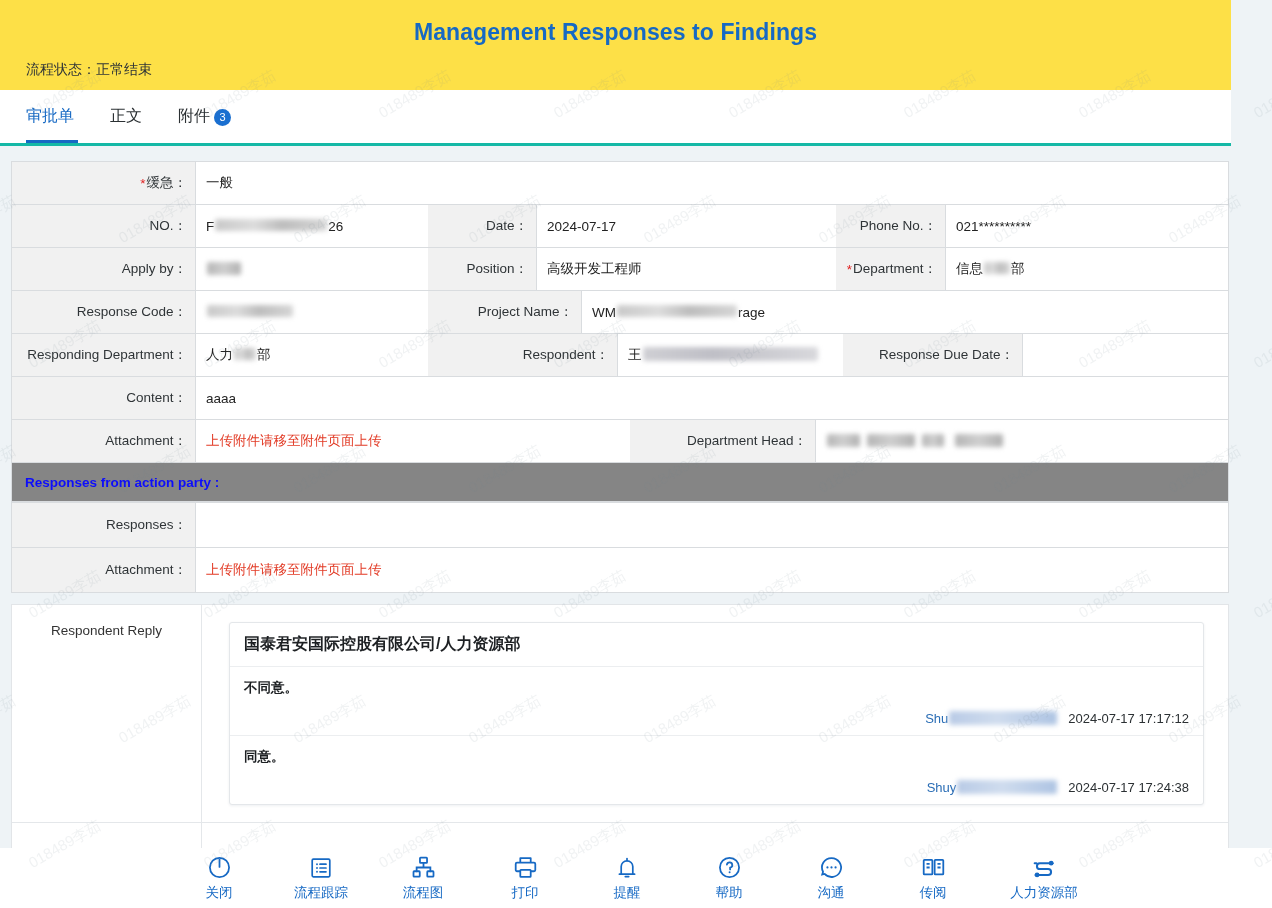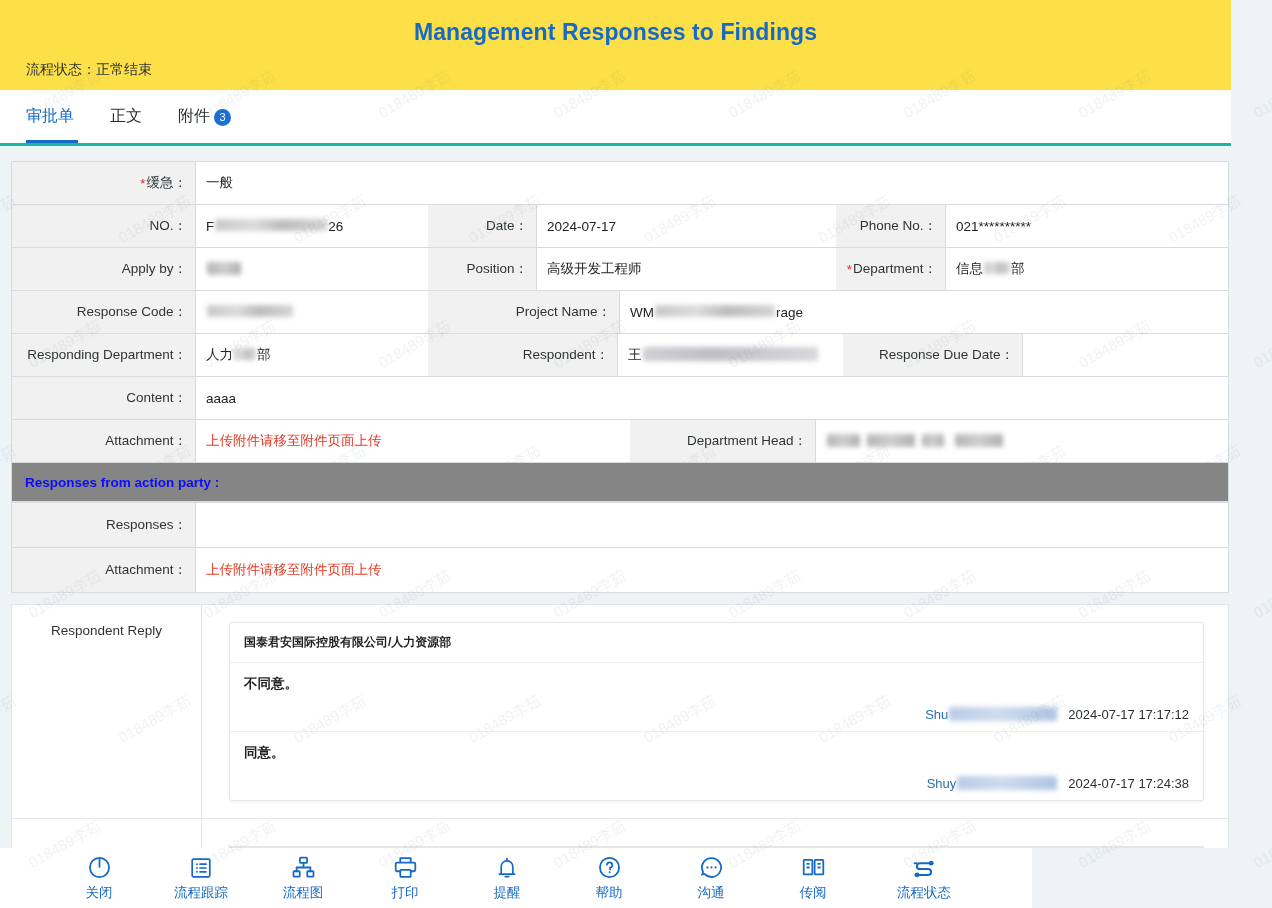--- a/index.html
+++ b/index.html
@@ -164,39 +164,39 @@
   }
   .reply-body { flex: 1 1 auto; padding: 17px 24px 17px 27px; }
   .reply-box {
     border: 1px solid #e4e7ea;
     border-radius: 3px;
     background: #fff;
     box-shadow: 0 1px 3px rgba(20,40,70,0.07);
   }
   .reply-box-header {
     padding: 11px 14px;
-    font-size: 12px; font-weight: bold; color: #1d2023;
+    font-size: 16px; font-weight: bold; color: #1d2023;
     border-bottom: 1px solid #eceef0;
   }
   .reply-entry { padding: 12px 14px 9px 14px; border-bottom: 1px solid #eceef0; }
   .reply-entry:last-child { border-bottom: none; }
   .reply-text { font-size: 13.5px; font-weight: bold; color: #1d2023; }
   .reply-meta {
     margin-top: 14px;
     display: flex; justify-content: flex-end; align-items: center;
     gap: 10px;
     font-size: 13px;
   }
   .reply-user { color: #2a6db5; display: flex; align-items: center; }
   .reply-time { color: #2b3033; }
 
   
   .toolbar {
     position: absolute; left: 0; bottom: 0;
-    width: 1032px; height: 60px;
+    width: 1272px; height: 60px;
     background: #ffffff;
     display: flex; align-items: center; justify-content: center;
     gap: 36px;
     z-index: 40;
   }
   .tool {
     width: 66px;
     display: flex; flex-direction: column; align-items: center;
     cursor: pointer;
     color: #1669c4;
@@ -284,21 +284,21 @@
         </div>
       </div>
 
       <div class="frow">
         <div class="lbl" style="width:184px">
             <span>Response Code：</span>
           </div>
         <div class="val" style="width:232px">
           <span class="blur" style="width:86px"></span>
         </div>
-        <div class="lbl" style="width:192px">
+        <div class="lbl" style="width:154px">
             <span>Project Name：</span>
           </div>
         <div class="val grow">
           <span>WM</span>
             <span class="blur" style="width:120px"></span>
             <span>rage</span>
         </div>
       </div>
 
       <div class="frow">
@@ -512,21 +512,21 @@
 
     <div class="tool wide">
       <span class="ticon">
         <svg width="26" height="26" viewBox="0 0 24 24" fill="none" stroke="#1669c4" stroke-width="1.9" stroke-linecap="round">
           <path d="M20 7.6H8.2a2.7 2.7 0 0 0 0 5.4h7.6a2.7 2.7 0 0 1 0 5.4H4.2"></path>
           <path d="M3.4 7.6h1.6"></path>
           <circle cx="18.6" cy="7.6" r="2.2" fill="#1669c4" stroke="none"></circle>
           <circle cx="5.6" cy="18.4" r="2.2" fill="#1669c4" stroke="none"></circle>
         </svg>
       </span>
-      <span class="tlabel">流程状态</span>
+      <span class="tlabel">人力资源部</span>
     </div>
 
   </div>
 
   <div class="wm" id="wm">
       <span style="left: 25px; top: 85px;">018489李茹</span>
       <span style="left: 200px; top: 85px;">018489李茹</span>
       <span style="left: 375px; top: 85px;">018489李茹</span>
       <span style="left: 550px; top: 85px;">018489李茹</span>
       <span style="left: 725px; top: 85px;">018489李茹</span>

